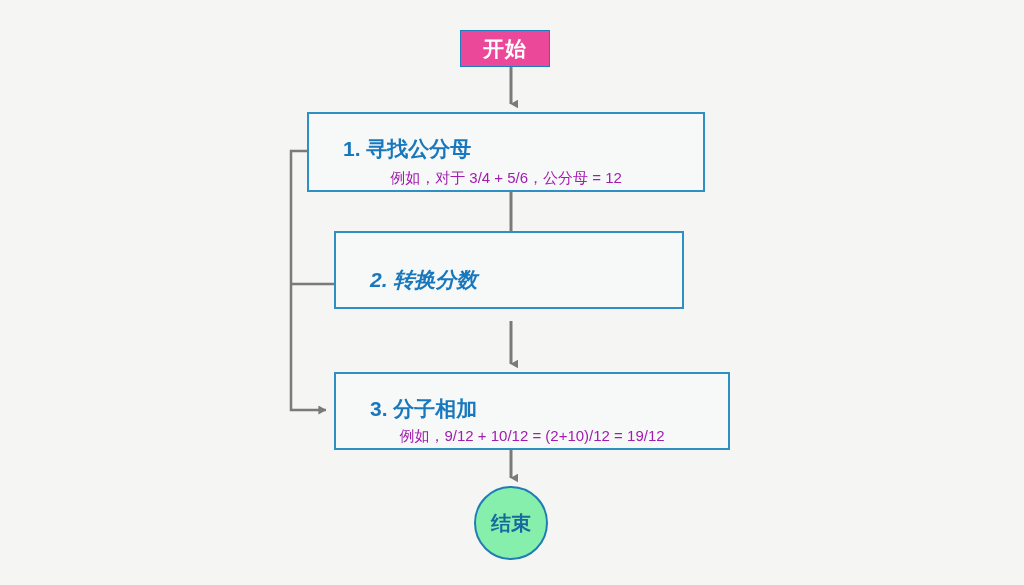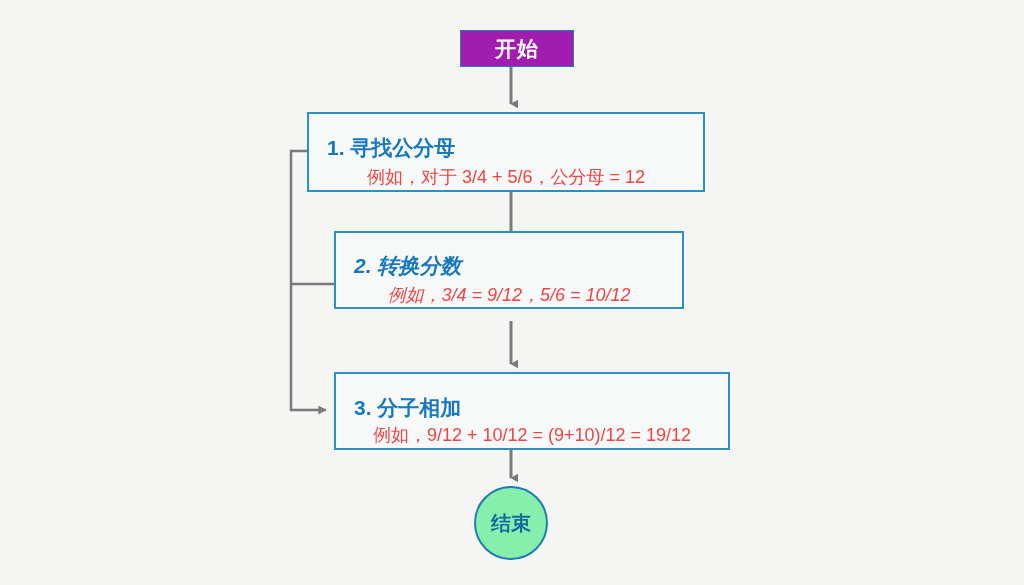--- a/index.html
+++ b/index.html
@@ -28,23 +28,23 @@
     pointer-events: none;
   }
   .node {
     position: absolute;
     box-sizing: border-box;
   }
   
   .terminator-start {
     left: 460px;
     top: 30px;
-    width: 114px;
+    width: 90px;
     height: 37px;
-    background: #a21caf;
+    background: #ec4899;
     border: 1px solid #1c7ec0;
     display: flex;
     align-items: center;
     justify-content: center;
     text-align: center;
   }
   .terminator-start .term-label {
     color: #ffffff;
     font-size: 21px;
     font-weight: bold;
@@ -57,26 +57,26 @@
     border: 2px solid #2e8fc4;
     display: flex;
     flex-direction: column;
     justify-content: center;
   }
   .process-title {
     color: #1878bd;
     font-size: 21px;
     font-weight: bold;
     line-height: 1.15;
-    padding-left: 18px;
+    padding-left: 34px;
     margin-top: 20px;
   }
   .process-detail {
-    color: #ef4444;
-    font-size: 18px;
+    color: #a21caf;
+    font-size: 15px;
     line-height: 1.2;
     text-align: center;
     margin-top: 7px;
     padding: 0 10px;
   }
   #box-1 {
     left: 307px;
     top: 112px;
     width: 398px;
     height: 80px;
@@ -149,25 +149,24 @@
     <span class="term-label">开始</span>
   </div>
 
   <div class="node process" id="box-1">
     <div class="process-title">1. 寻找公分母</div>
     <div class="process-detail">例如，对于 3/4 + 5/6，公分母 = 12</div>
   </div>
 
   <div class="node process" id="box-2">
     <div class="process-title">2. 转换分数</div>
-    <div class="process-detail">例如，3/4 = 9/12，5/6 = 10/12</div>
   </div>
 
   <div class="node process" id="box-3">
     <div class="process-title">3. 分子相加</div>
-    <div class="process-detail">例如，9/12 + 10/12 = (9+10)/12 = 19/12</div>
+    <div class="process-detail">例如，9/12 + 10/12 = (2+10)/12 = 19/12</div>
   </div>
 
   <div class="node terminator-end">
     <span class="term-label">结束</span>
   </div>
 
 </div>
 
 </body></html>

